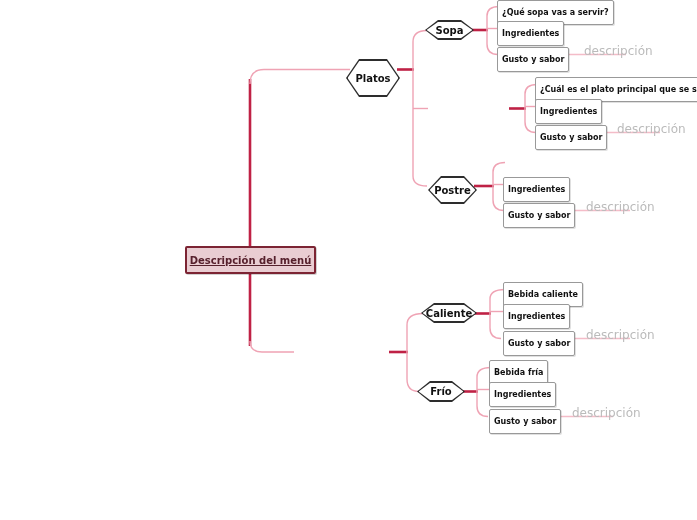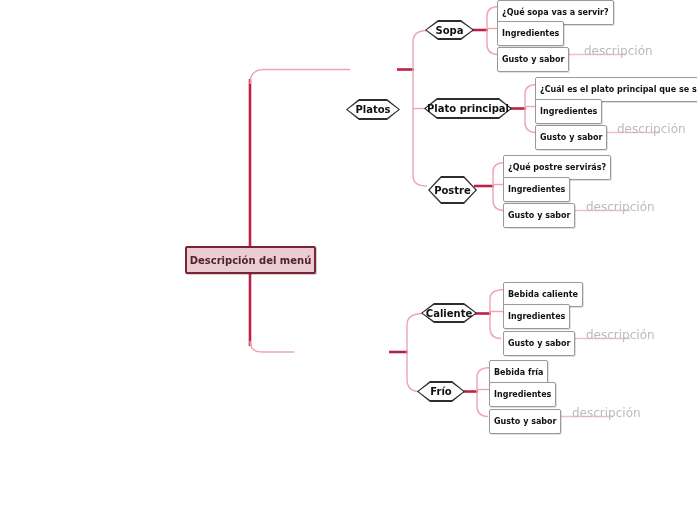--- a/index.html
+++ b/index.html
@@ -83,41 +83,36 @@
     <path class="p" d="M505 289.5 Q490 289.5 490 299 V328 Q490 338.5 501 338.5"></path>
     <path class="p" d="M490 311.5 H506"></path>
     <path class="n" d="M545 338.5 H630"></path>
 
     <path class="c" d="M462 391.5 H478"></path>
     <path class="p" d="M491 367.5 Q477 367.5 477 377 V406 Q477 416.5 488 416.5"></path>
     <path class="p" d="M477 389.5 H492"></path>
     <path class="n" d="M530 416.5 H613"></path>
   </svg>
 
-  <div class="node root" style="left:185px;top:246px;">
+  <div class="node root" style="left:185px;top:246px;text-decoration:underline;">
     <span>Descripción del menú</span>
   </div>
 
-  <div class="node hex" style="left:346px;top:59px;width:54px;height:21px;margin-top:40px;">
+  <div class="node hex" style="left:346px;top:59px;width:54px;height:38px;">
     <div class="hx-o"></div>
     <div class="hx-i"></div>
     <div class="hx-label">Platos</div>
   </div>
 
   <div class="node hex" style="left:425px;top:20px;width:49px;height:20px;">
     <div class="hx-o"></div>
     <div class="hx-i"></div>
     <div class="hx-label">Sopa</div>
   </div>
 
-  <div class="node hex" style="left:424px;top:98px;width:88px;height:21px;">
-    <div class="hx-o"></div>
-    <div class="hx-i"></div>
-    <div class="hx-label">Plato principal</div>
-  </div>
 
   <div class="node hex" style="left:428px;top:176px;width:49px;height:28px;">
     <div class="hx-o"></div>
     <div class="hx-i"></div>
     <div class="hx-label">Postre</div>
   </div>
 
 
   <div class="node hex" style="left:421px;top:303px;width:56px;height:20px;">
     <div class="hx-o"></div>
@@ -150,23 +145,20 @@
   <div class="node box" style="left:535px;top:99px;">
     <span>Ingredientes</span>
   </div>
   <div class="node box" style="left:535px;top:125px;">
     <span>Gusto y sabor</span>
   </div>
   <div class="node note" style="left:617px;top:122px;">
     <span>descripción</span>
   </div>
 
-  <div class="node box" style="left:503px;top:155px;">
-    <span>¿Qué postre servirás?</span>
-  </div>
   <div class="node box" style="left:503px;top:177px;">
     <span>Ingredientes</span>
   </div>
   <div class="node box" style="left:503px;top:203px;">
     <span>Gusto y sabor</span>
   </div>
   <div class="node note" style="left:586px;top:200px;">
     <span>descripción</span>
   </div>
 

